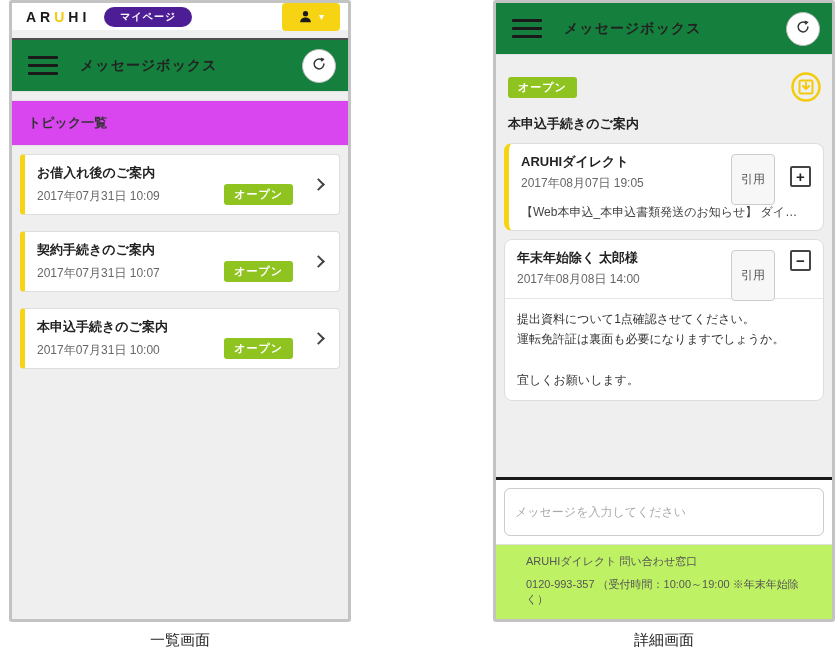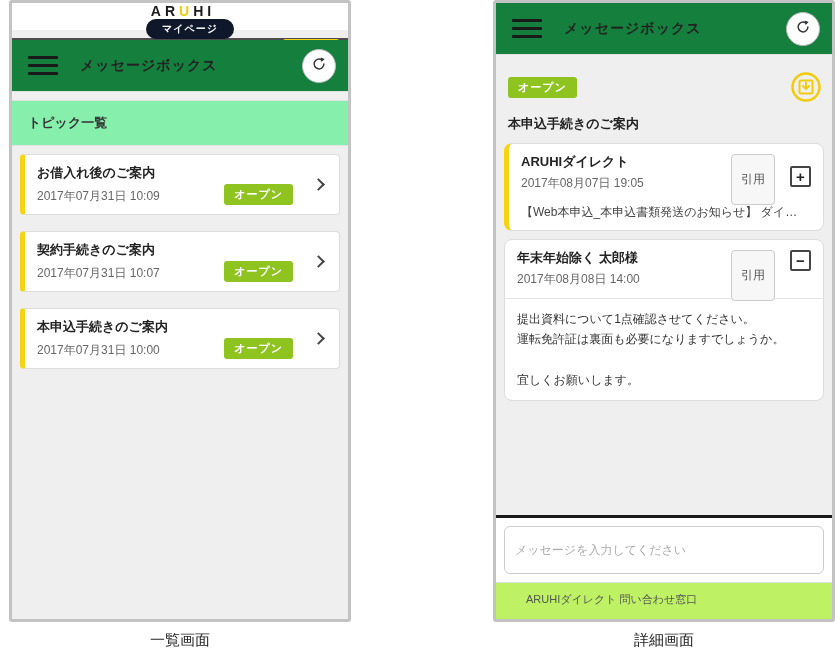--- a/index.html
+++ b/index.html
@@ -6,43 +6,43 @@
   html,body { background:#fff; font-family:"Liberation Sans", sans-serif; }
   .canvas { position:relative; width:840px; height:658px; background:#fff; overflow:hidden; }
 
   
   .phone { position:absolute; top:0; width:342px; height:622px;
            border:3px solid #c3c3c3; border-radius:3px; background:#efefef; overflow:hidden; }
   .phone-left  { left:9px; }
   .phone-right { left:493px; }
 
   
-  .aruhi-bar { position:relative; height:27px; background:#fff; display:flex; align-items:center; padding:0 8px 0 14px;flex-direction:column; }
+  .aruhi-bar { position:relative; height:27px; background:#fff; display:flex; align-items:center; padding:0 8px 0 14px; }
   .aruhi-logo { font-weight:800; font-size:14px; letter-spacing:4px; color:#1a1a1a; white-space:nowrap; }
   .aruhi-logo .accent { color:#f2cc0c; }
-  .mypage-pill { margin-left:14px; background:#0f172a; color:#fff; font-size:10px; font-weight:bold;
+  .mypage-pill { margin-left:14px; background:#4c1d95; color:#fff; font-size:10px; font-weight:bold;
                  padding:3px 16px; border-radius:10px; letter-spacing:1px; }
   .user-btn { margin-left:auto; width:58px; height:28px; background:#f6d414; border:none; border-radius:4px;
               display:flex; align-items:center; justify-content:center; gap:6px; cursor:pointer; }
   .user-btn svg { display:block; }
   .user-caret { color:#fff; font-size:10px; line-height:1; }
   .chrome-divider { height:8px; background:#efefef; }
   .page-top-line { height:2px; background:#4d4d4d; }
 
   
   .msg-header { position:relative; height:52px; background:#15803d; display:flex; align-items:center;
                 padding:0 12px 0 16px; border-bottom:1px solid #e2e2e2; }
   .hamburger { width:30px; display:flex; flex-direction:column; gap:5px; cursor:pointer; }
   .hamburger span { display:block; height:3px; background:#1a1a1a; border-radius:1px; }
   .msg-title { margin-left:22px; font-size:14px; font-weight:bold; color:#222; letter-spacing:1px; }
   .refresh-btn { margin-left:auto; width:34px; height:34px; border-radius:50%; border:1px solid #bbb;
                  background:#fff; display:flex; align-items:center; justify-content:center; cursor:pointer; }
 
   
-  .section-bar { margin-top:8px; background:#86efac; border-top:1px solid #e2e2e2; border-bottom:1px solid #e2e2e2;
+  .section-bar { margin-top:8px; background:#d946ef; border-top:1px solid #e2e2e2; border-bottom:1px solid #e2e2e2;
                  padding:13px 16px; font-size:13px; font-weight:bold; color:#333; }
   .topic-list { padding:8px 8px 0 8px; display:flex; flex-direction:column; gap:16px; }
   .topic-card { position:relative; background:#fff; border:1px solid #ddd; border-left:5px solid #f6d414;
                 border-radius:4px; padding:9px 30px 9px 12px; min-height:60px; cursor:pointer; }
   .topic-card .t-title { font-size:13px; font-weight:bold; color:#222; }
   .topic-card .t-date  { font-size:12px; color:#666; margin-top:6px; }
   .status-badge { position:absolute; right:46px; bottom:9px; background:#8fc320; color:#fff;
                   font-size:11px; font-weight:bold; padding:3px 10px; border-radius:3px; letter-spacing:1px; }
   .chev { position:absolute; right:16px; top:50%; width:9px; height:9px; margin-top:-5px;
           border-top:2px solid #444; border-right:2px solid #444; transform:rotate(45deg); }
@@ -207,20 +207,21 @@
 
     </div>
 
     <div class="detail-bottom">
       <div class="black-divider"></div>
       <div class="input-area">
         <input class="msg-input" type="text" placeholder="メッセージを入力してください" style="">
       </div>
       <div class="contact-footer">
         <div class="c1">ARUHIダイレクト 問い合わせ窓口</div>
+        <div class="c2">0120-993-357 （受付時間：10:00～19:00 ※年末年始除く）</div>
       </div>
     </div>
 
   </div>
 
   <div class="caption caption-left">一覧画面</div>
   <div class="caption caption-right">詳細画面</div>
 
 </div>
 

